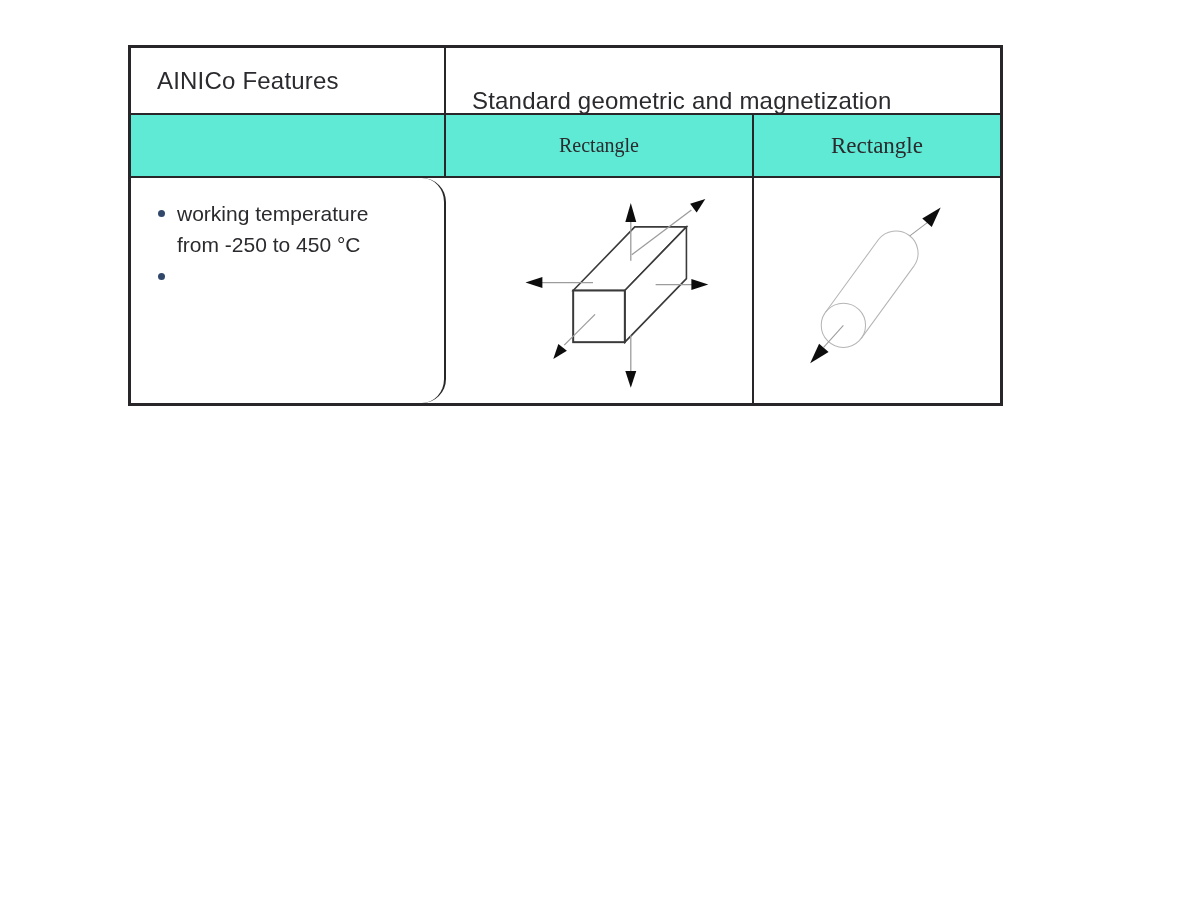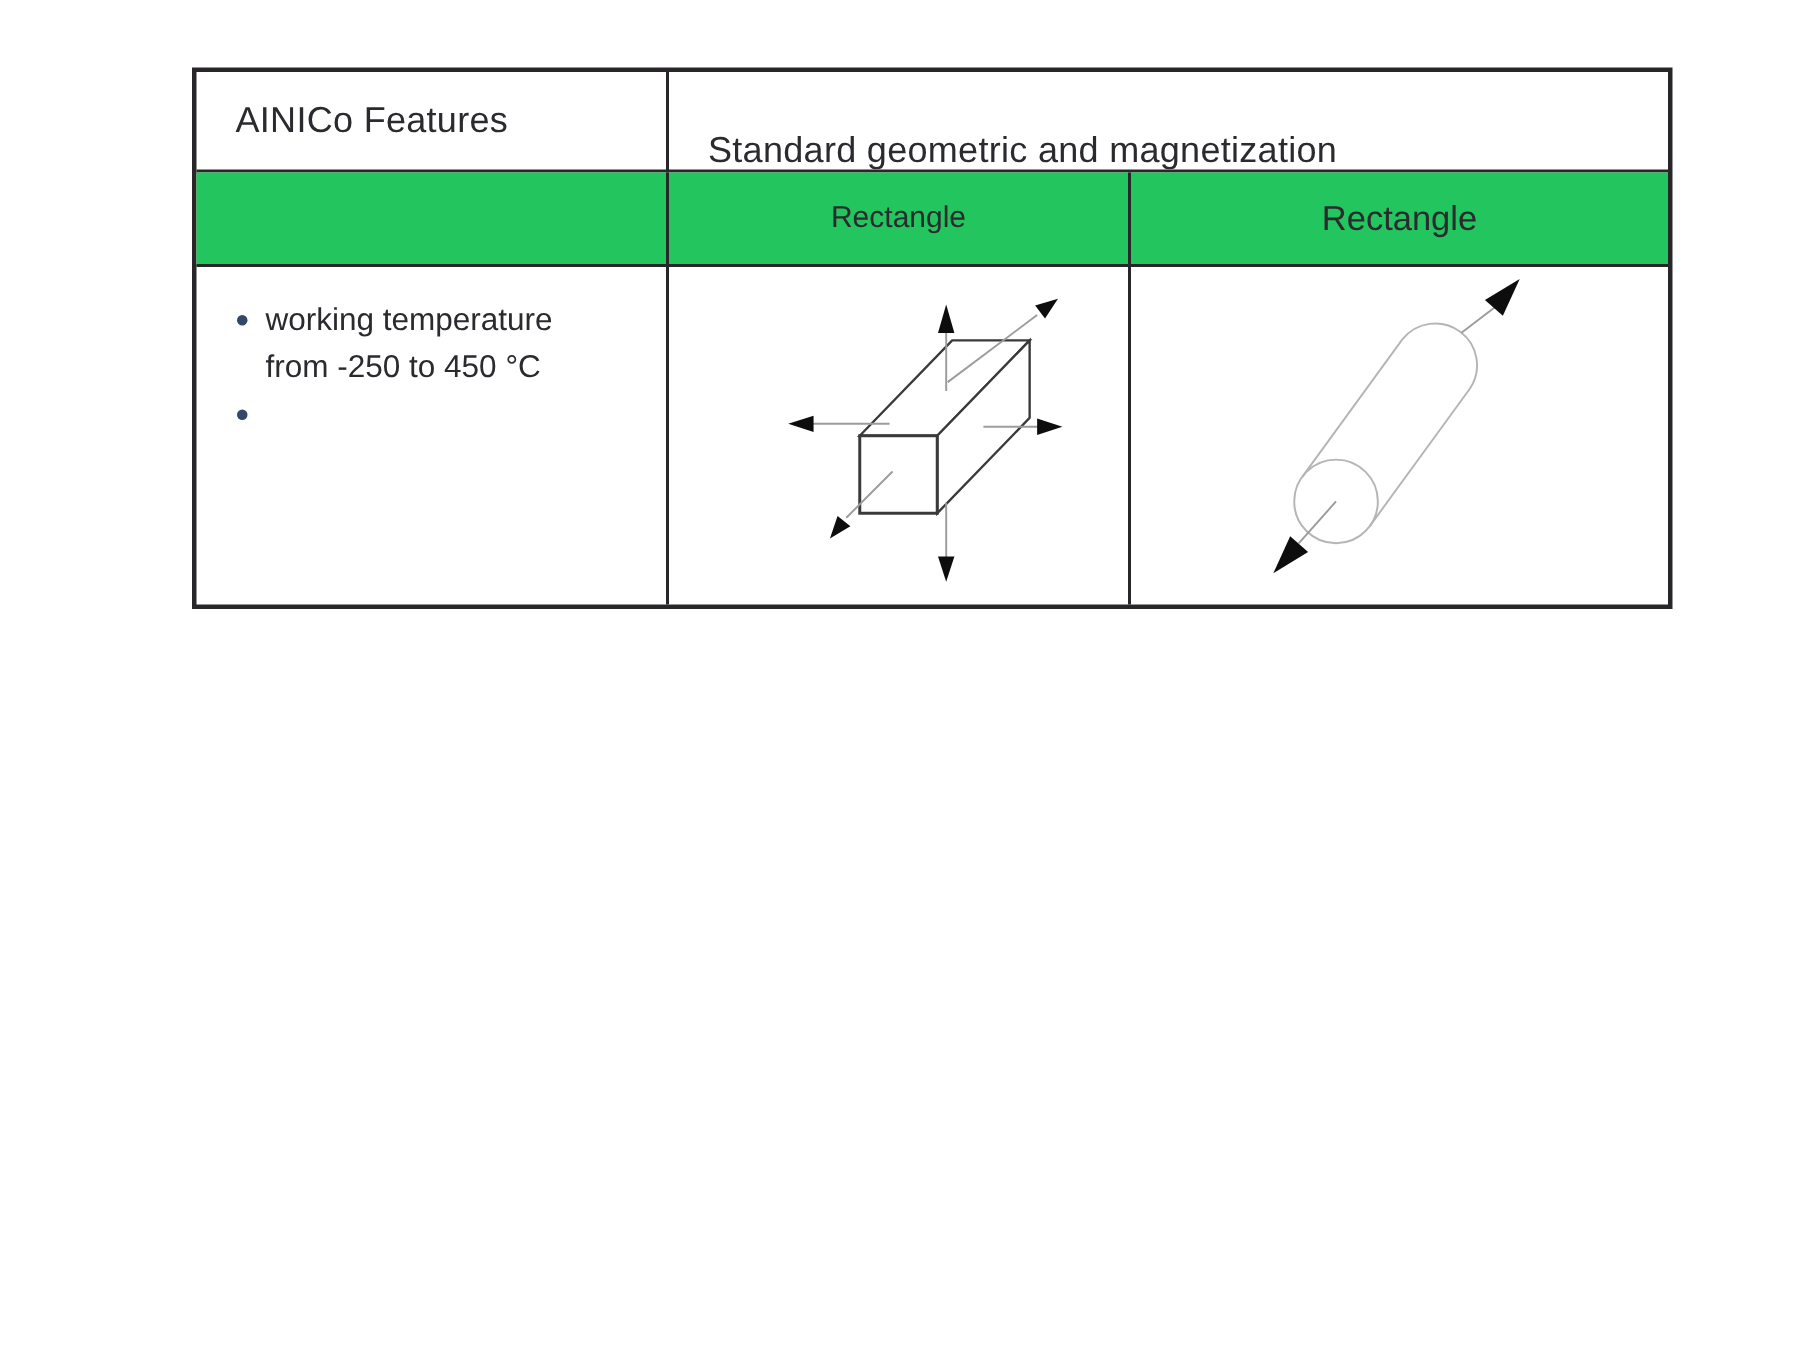--- a/index.html
+++ b/index.html
@@ -1,35 +1,35 @@
 <!DOCTYPE html>
 <html><head>
 <meta charset="utf-8">
 <style>
   html,body{margin:0;padding:0;}
   .page{
     position:relative;width:1200px;height:900px;background:#ffffff;
     font-family:"Liberation Sans",sans-serif;color:#2b2a2e;overflow:hidden;
   }
   .magnet-table{
-    position:absolute;left:128px;top:45px;width:987px;height:361px;
+    position:absolute;left:128px;top:45px;width:875px;height:361px;
     box-sizing:border-box;border:3px solid #29262a;background:#ffffff;
     display:grid;grid-template-columns:315px 308px 1fr;grid-template-rows:67px 63px 1fr;
   }
   .cell{box-sizing:border-box;overflow:hidden;}
   .br{border-right:2px solid #29262a;}
   .bb{border-bottom:2px solid #29262a;}
-  .gray{background:#22c55e;}
+  .gray{background:#5eead4;font-family:Liberation Serif, serif;}
   .span2{grid-column:2/4;margin-top:41px;}
   .vcenter{display:flex;align-items:center;}
   .hcenter{display:flex;align-items:center;justify-content:center;}
   .head-cell{padding-left:26px;font-size:24px;letter-spacing:0.2px;}
   .rect-label{font-size:20px;}
   .cyl-label{font-size:23px;}
-  .features-cell{padding:20px 0 0 27px;}
+  .features-cell{padding:20px 0 0 27px;border-radius:24px;}
   .features-list{list-style:none;margin:0;padding:0;}
   .features-list li{display:flex;align-items:flex-start;margin:0 0 1px 0;}
   .dot{
     flex:0 0 auto;width:7px;height:7px;border-radius:50%;
     background:#31486b;margin:12px 12px 0 0;
   }
   .li-text{font-size:21px;line-height:31px;}
   .diagram-cell{position:relative;}
   .diagram-cell svg{display:block;width:100%;height:100%;}
 </style>

